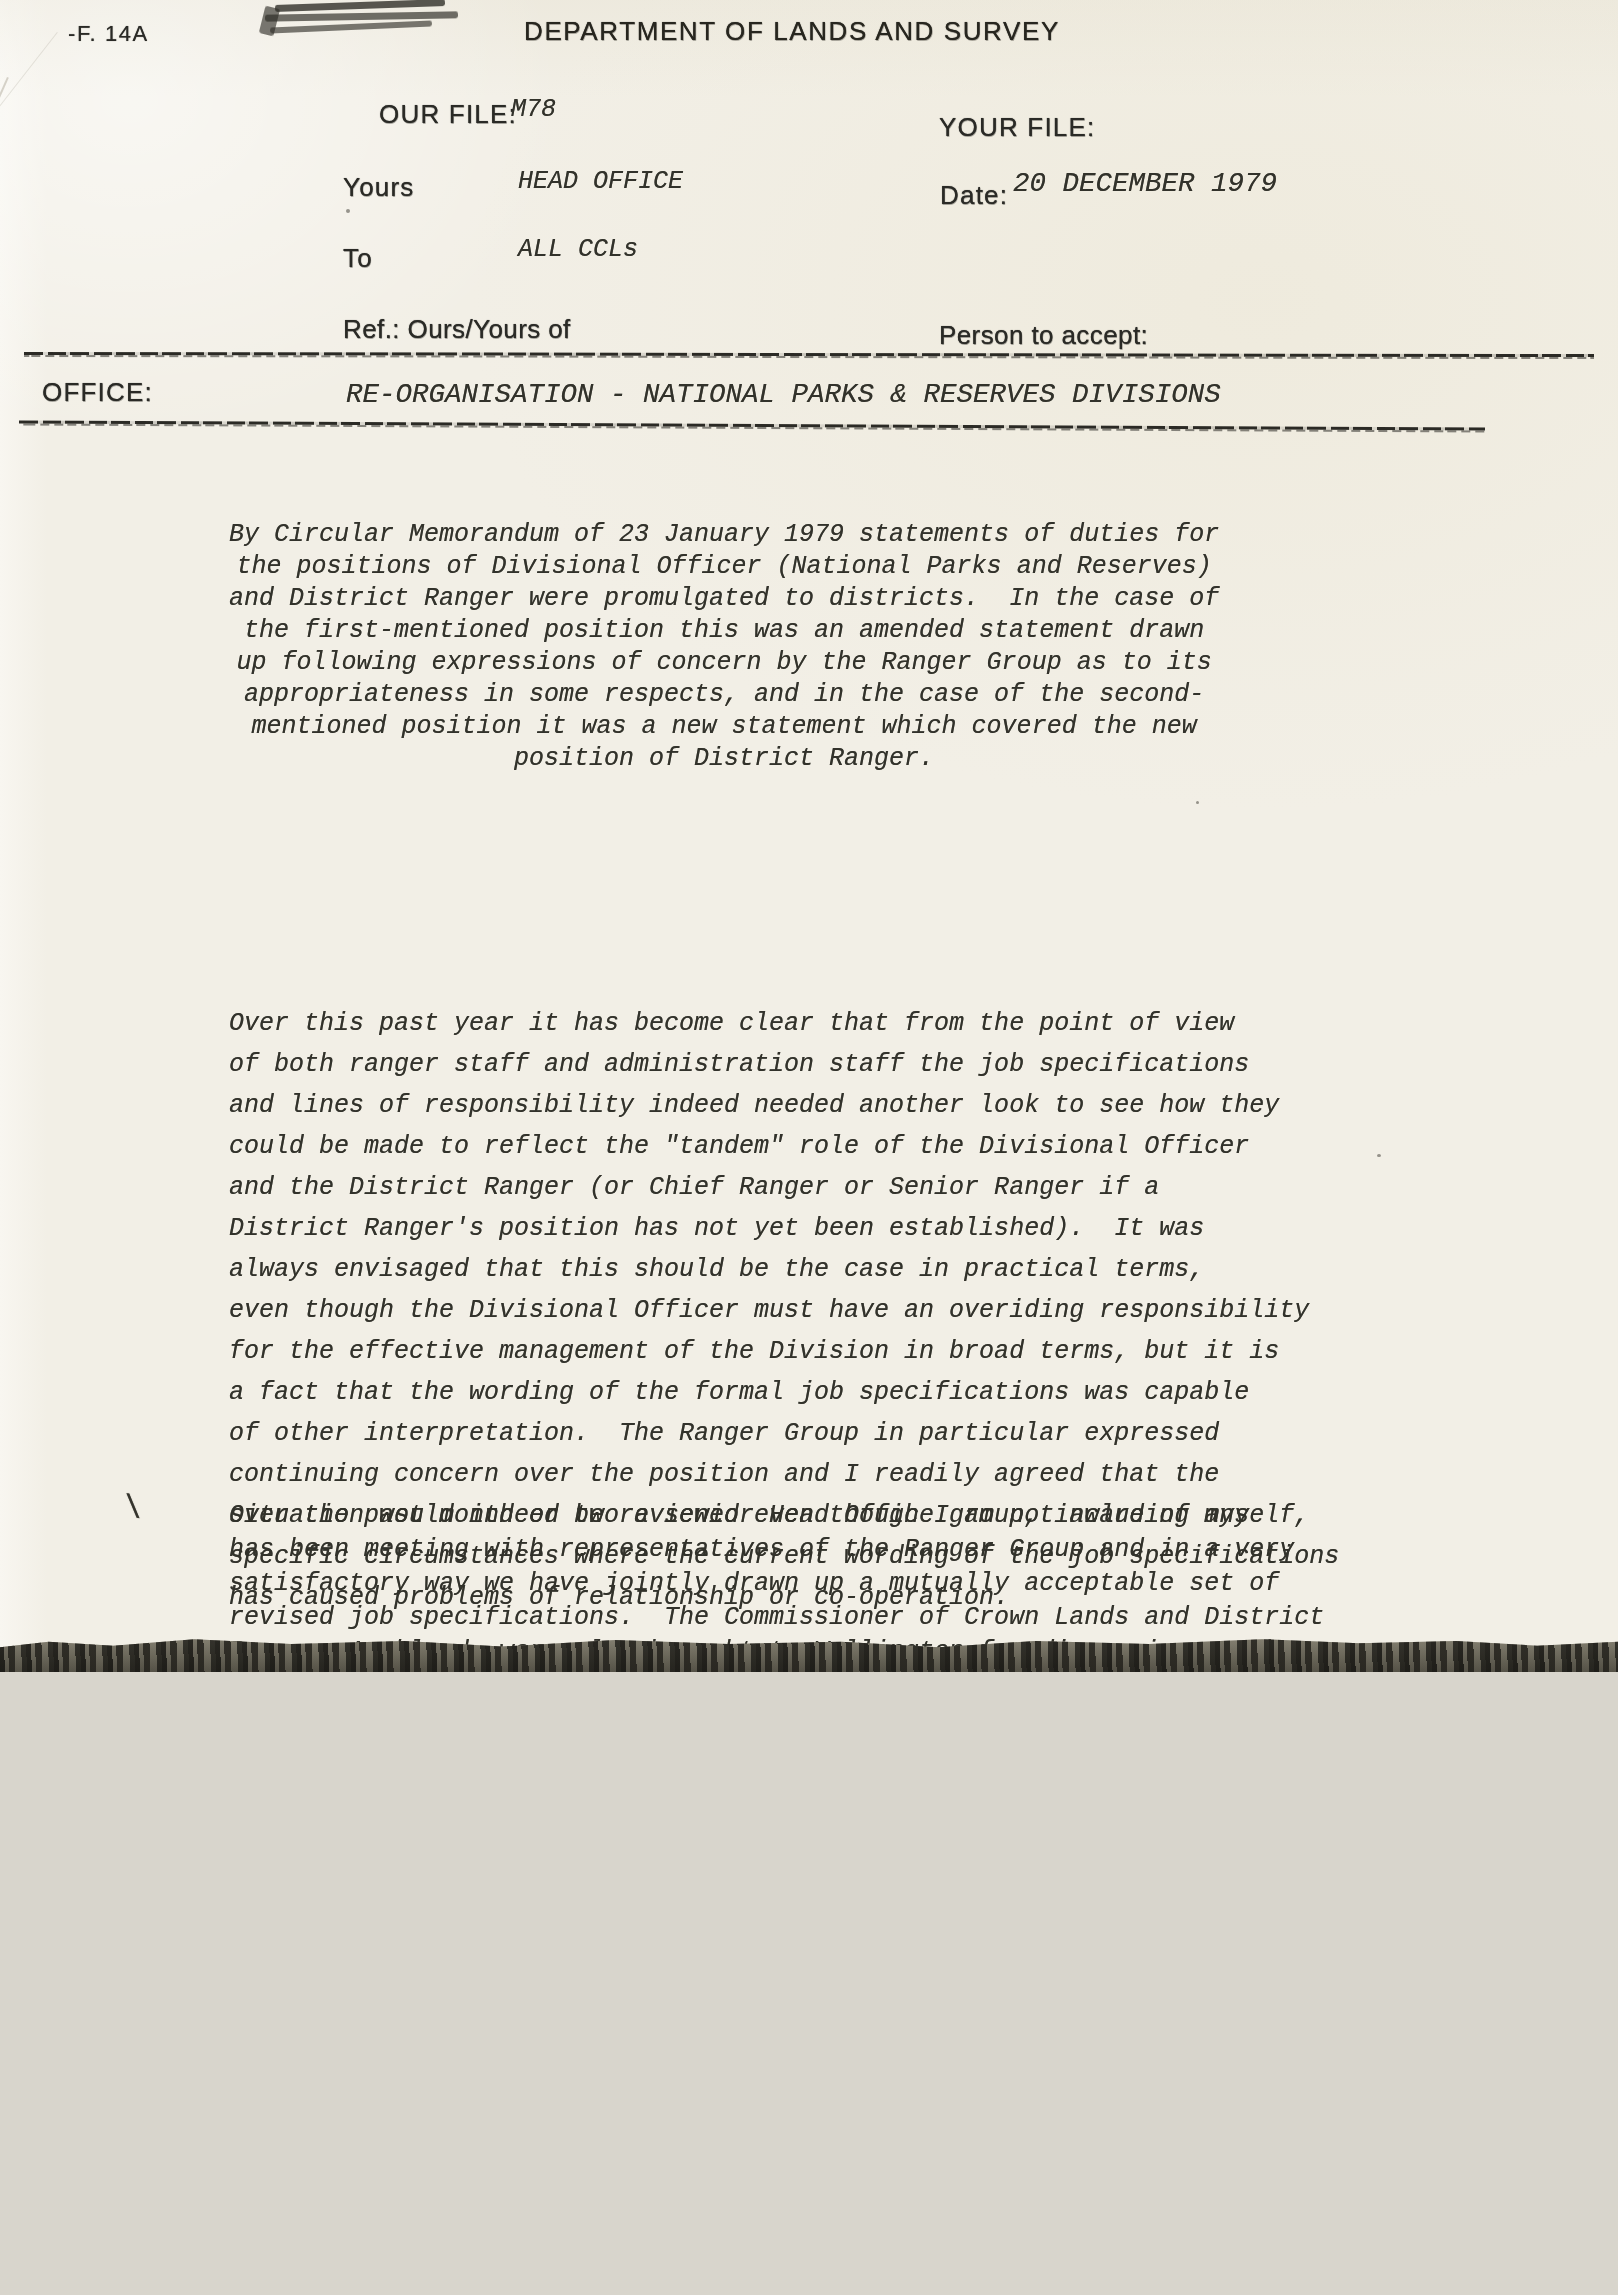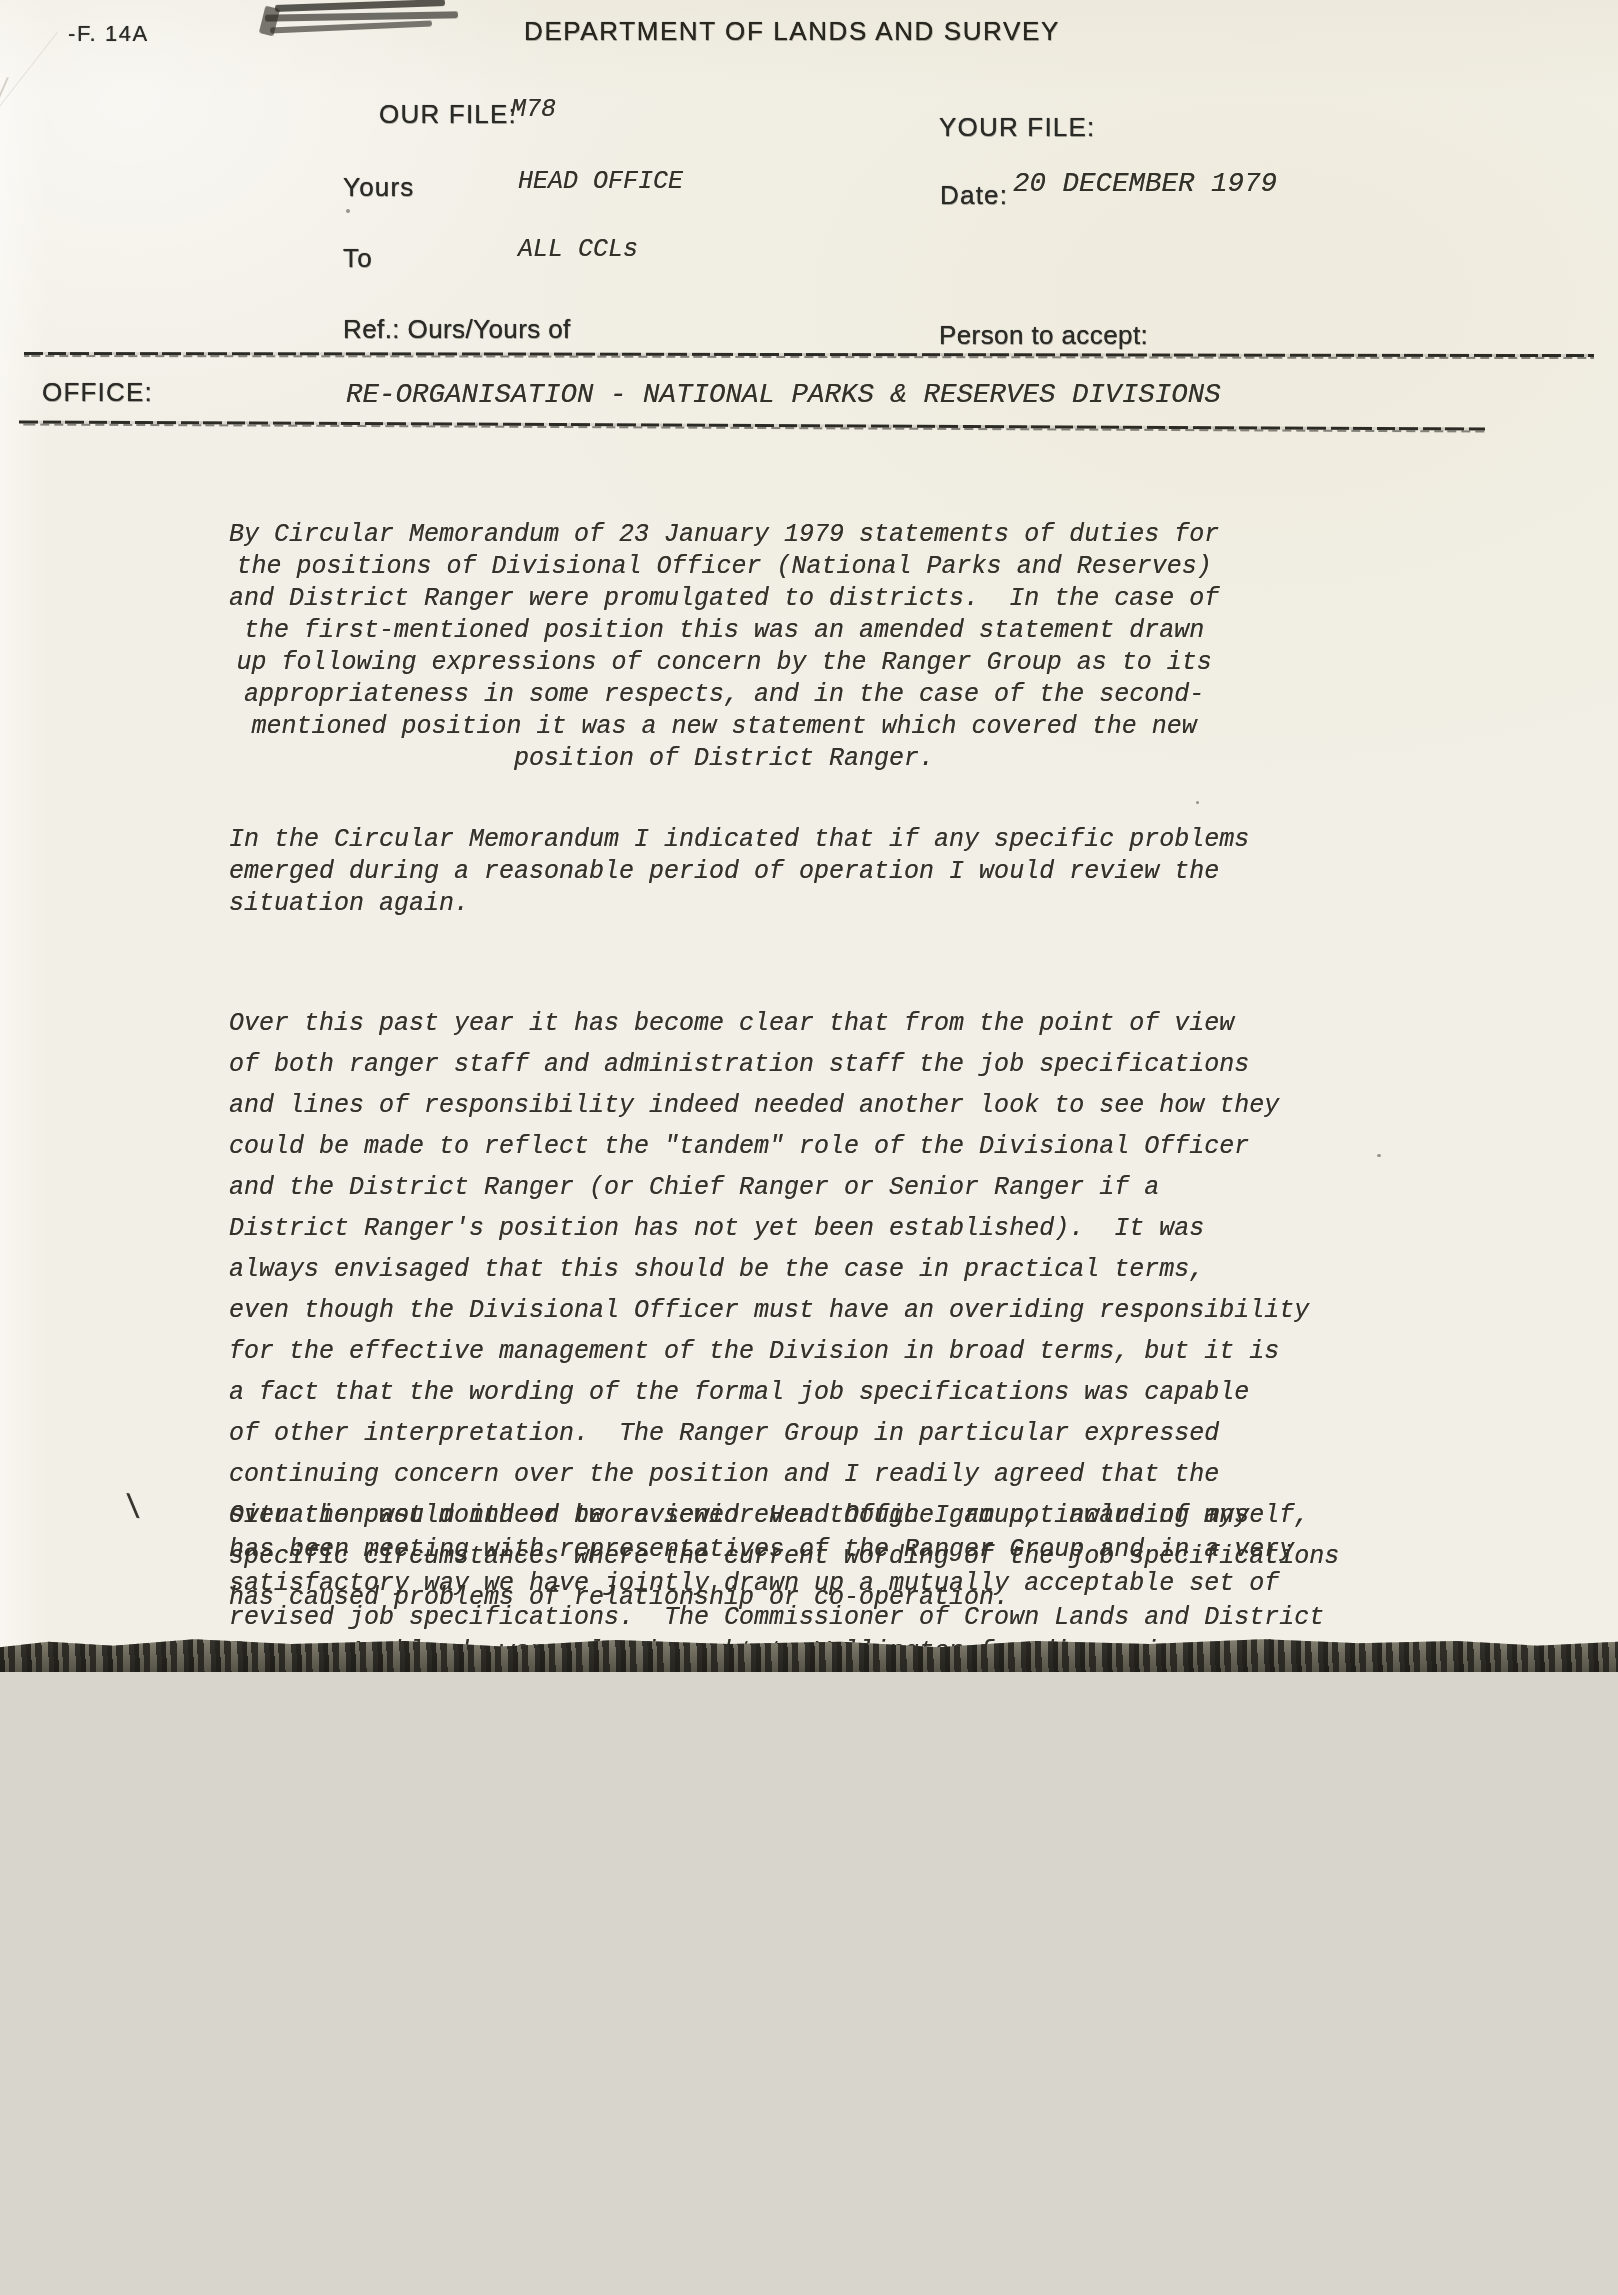--- a/index.html
+++ b/index.html
@@ -127,23 +127,20 @@
   <div class="rule r2"></div>
 
   <pre class="para p1">By Circular Memorandum of 23 January 1979 statements of duties for
 the positions of Divisional Officer (National Parks and Reserves)
 and District Ranger were promulgated to districts.  In the case of
 the first-mentioned position this was an amended statement drawn
 up following expressions of concern by the Ranger Group as to its
 appropriateness in some respects, and in the case of the second-
 mentioned position it was a new statement which covered the new
 position of District Ranger.</pre>
-  <pre class="para p2">In the Circular Memorandum I indicated that if any specific problems
-emerged during a reasonable period of operation I would review the
-situation again.</pre>
   <pre class="para p3">Over this past year it has become clear that from the point of view
 of both ranger staff and administration staff the job specifications
 and lines of responsibility indeed needed another look to see how they
 could be made to reflect the "tandem" role of the Divisional Officer
 and the District Ranger (or Chief Ranger or Senior Ranger if a
 District Ranger's position has not yet been established).  It was
 always envisaged that this should be the case in practical terms,
 even though the Divisional Officer must have an overiding responsibility
 for the effective management of the Division in broad terms, but it is
 a fact that the wording of the formal job specifications was capable

